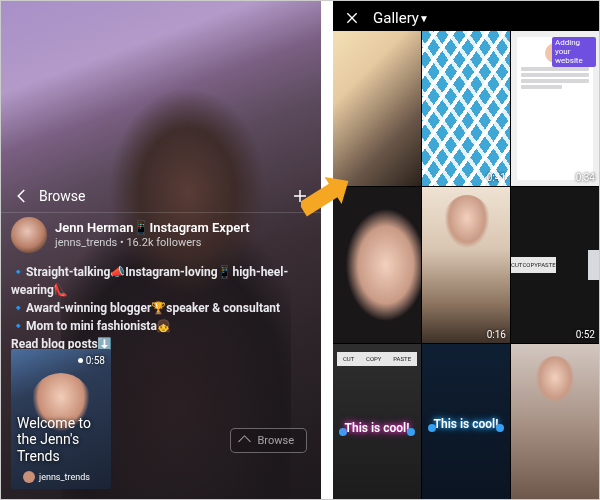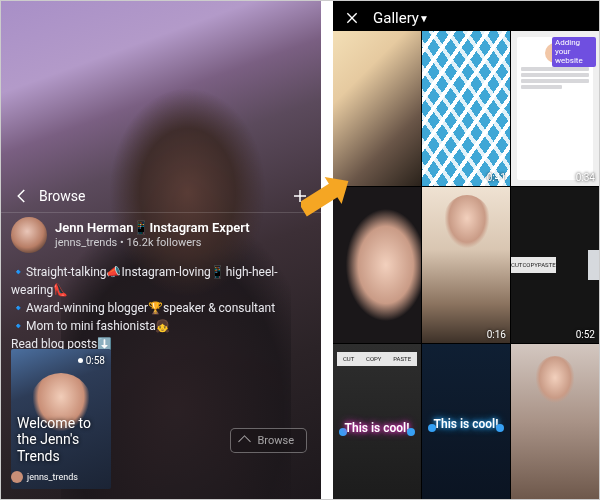--- a/index.html
+++ b/index.html
@@ -49,21 +49,21 @@
     top: 216px; left: 10px; right: 10px;
   }
   .profile-head { display: flex; align-items: center; gap: 8px; margin-bottom: 10px; }
   .avatar {
     width: 36px; height: 36px; border-radius: 50%;
     background: radial-gradient(circle at 45% 40%, #e9c6b8 0%, #b87e66 55%, #3b2a24 90%);
     flex-shrink: 0;
   }
   .profile-name { font-size: 13px; font-weight: 600; line-height: 1.15; }
   .profile-sub { font-size: 11px; color: #cfcfd2; }
-  .bio { font-size: 12px; line-height: 1.5; color: #e9e9ee; }
+  .bio { font-size: 12px; line-height: 1.5; color: #e9e9ee; font-weight: bold; }
   .bio .line { display: block; }
   .thumb-card {
     position: absolute;
     left: 10px;
     bottom: 10px;
     width: 100px;
     height: 140px;
     border-radius: 2px;
     overflow: hidden;
     background: linear-gradient(160deg, #4b6f9f 0%, #2d3c57 30%, #1b2435 100%);
@@ -86,21 +86,21 @@
   }
   .dot { width: 5px; height: 5px; border-radius: 50%; background: #fff; }
   .thumb-title {
     position: absolute;
     left: 6px; right: 6px; bottom: 24px;
     font-size: 14px; font-weight: 400; line-height: 1.2;
     text-shadow: 0 0 4px #000;
   }
   .thumb-user {
     position: absolute;
-    left: 0; bottom: 6px;
+    left: 12px; bottom: 6px;
     display: flex; align-items: center; gap: 4px;
     font-size: 9px;
   }
   .thumb-user .mini {
     width: 12px; height: 12px; border-radius: 50%;
     background: #c98f77;
   }
   .browse-btn {
     position: absolute;
     right: 14px;

